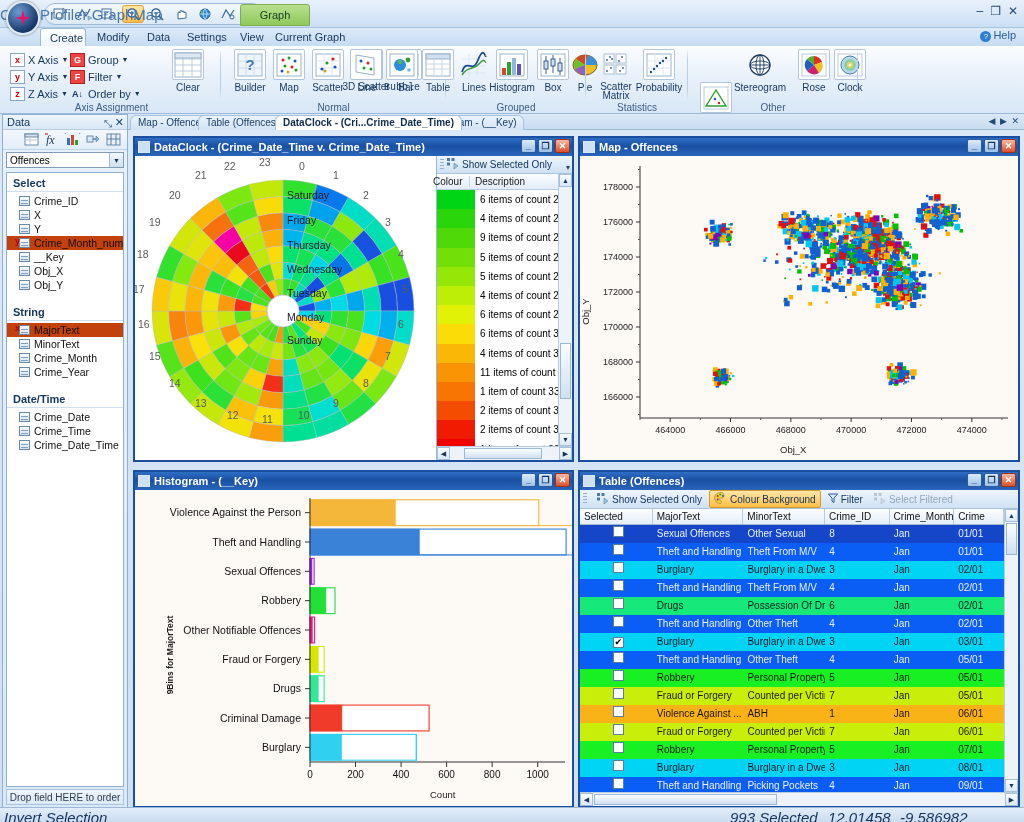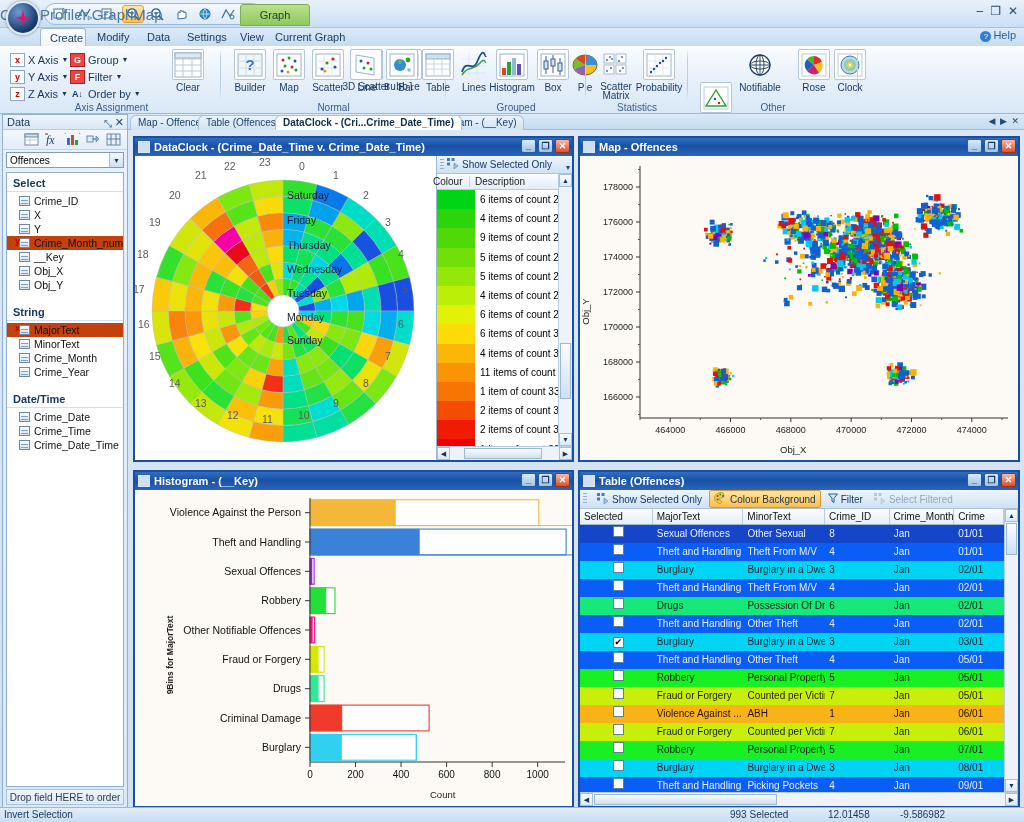--- a/index.html
+++ b/index.html
@@ -307,21 +307,21 @@
   .trow div { padding-left:4px; overflow:hidden; white-space:nowrap; line-height:18px; }
   .cbx {
     width:11px; height:11px; background:#fff; border:1px solid #5d7f9f;
     display:inline-flex; align-items:center; justify-content:center;
     font-size:9px; color:#000; line-height:9px;
   }
 
   .statusbar {
     position:absolute; left:0; bottom:0; width:1024px; height:15px;
     background:linear-gradient(#e2edf9,#c9dcf0); border-top:1px solid #9cb8d6;
-    font-size:10px; color:#16355c;
+    font-size:15px; color:#16355c;font-style:italic;
   }
   .statusbar span { position:absolute; top:1px; }
 </style>
 </head>
 <body>
 
 <div id="app">
 
   <div class="titlebar">
     <div class="orb"></div>
@@ -694,21 +694,21 @@
         <span class="ico noborder" style="border:none;background:transparent;">
           <svg width="28" height="26" viewBox="0 0 28 26">
               <circle cx="14" cy="13" r="10" fill="#fff" stroke="#1d3a5c" stroke-width="1.3"></circle>
               <g fill="none" stroke="#1d3a5c" stroke-width=".9">
                 <ellipse cx="14" cy="13" rx="4" ry="10"></ellipse>
                 <ellipse cx="14" cy="13" rx="10" ry="4"></ellipse>
                 <path d="M4 13h20M14 3v20"></path>
               </g>
             </svg>
         </span>
-          <span>Notifiable</span>
+          <span>Stereogram</span>
       </div>
       <div class="bigbtn" style="left:100px;">
         <span class="ico">
           <svg width="28" height="26" viewBox="0 0 28 26">
               <rect x="2" y="2" width="24" height="22" fill="#fff" stroke="#b9c9da"></rect>
               <path d="M14 13 L14 4 A9 9 0 0 1 22 10z" fill="#e03020"></path>
               <path d="M14 13 L22 10 A9 9 0 0 1 19 21z" fill="#f0c020"></path>
               <path d="M14 13 L19 21 A9 9 0 0 1 7 19z" fill="#d02070"></path>
               <path d="M14 13 L7 19 A9 9 0 0 1 7 7z" fill="#2060c0"></path>
               <path d="M14 13 L7 7 A9 9 0 0 1 14 4z" fill="#50b030"></path>

